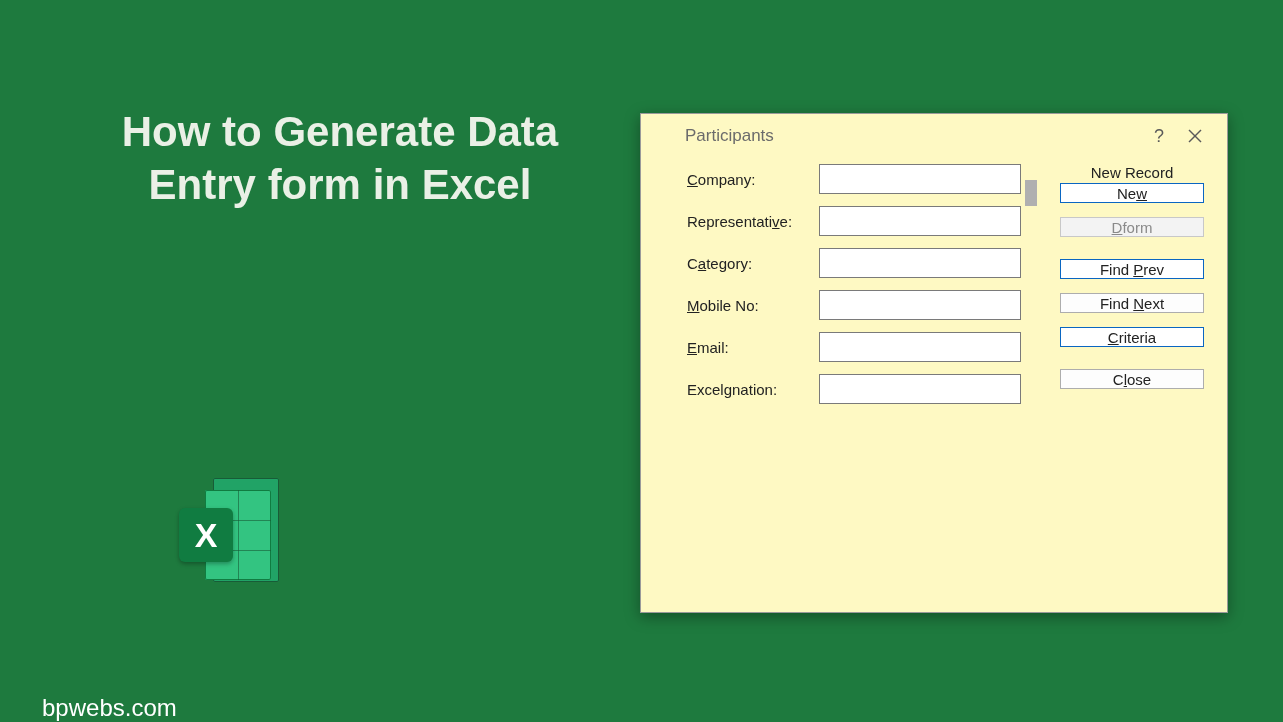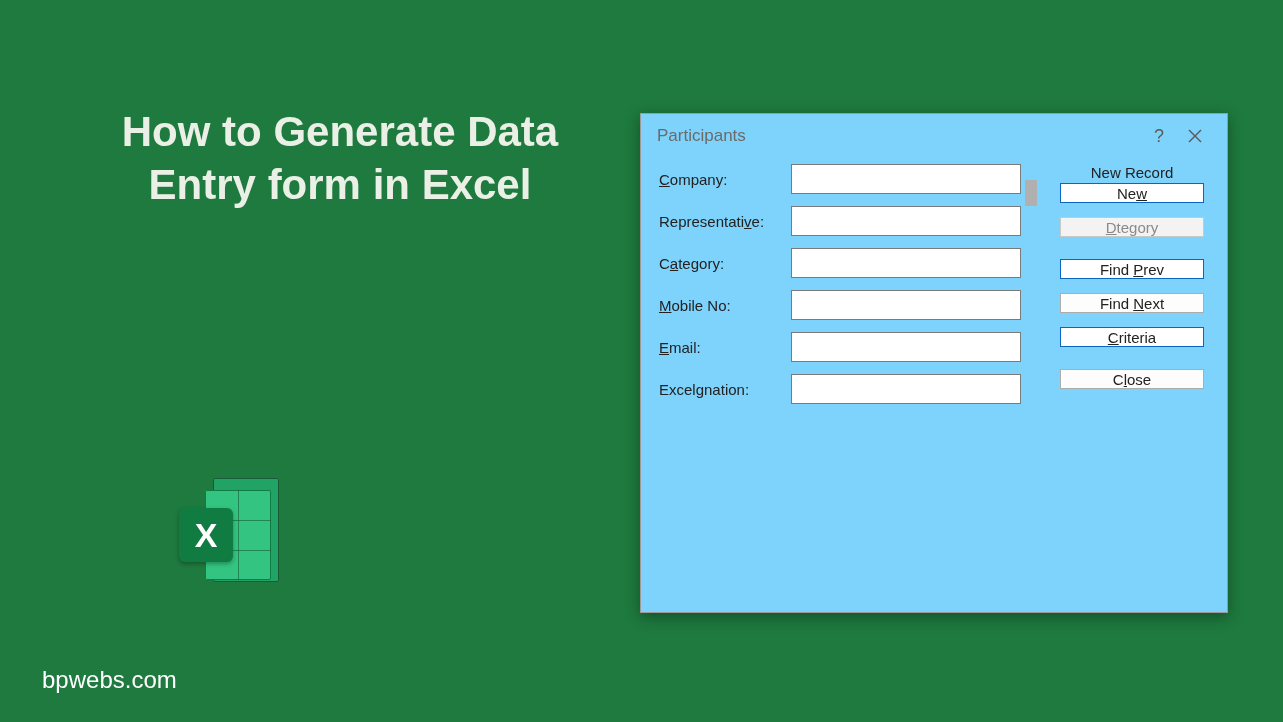--- a/index.html
+++ b/index.html
@@ -62,35 +62,36 @@
       padding: 16px 28px 18px;
       width: 168px;
       text-align: center;
     }
     .m365-excel { font-size: 34px; font-weight: 400; line-height: 1; }
     .m365-sub { font-size: 14px; margin-top: 6px; color: #e6e6e6; }
 
     .site-credit {
       position: absolute;
       left: 42px;
-      bottom: 28px;
+      bottom: 0;
       color: #fff;
       font-size: 24px;
       font-weight: 400;
     }
 
     .dialog {
       position: absolute;
       left: 640px;
       top: 113px;
       width: 588px;
       height: 500px;
-      background: #7dd3fc;
+      background: #fef9c3;
       border: 1px solid #9a9a9a;
       box-shadow: 0 4px 14px rgba(0,0,0,0.35);
+      padding-left: 28px;
     }
 
     .dlg-titlebar {
       height: 44px;
       display: flex;
       align-items: center;
       padding: 0 14px 0 16px;
       color: #6b6b6b;
       font-size: 17px;
     }
@@ -209,21 +210,21 @@
     </div>
 
     <div class="scroll-col">
       <div class="scroll-thumb"></div>
     </div>
 
     <div class="button-col">
       <div class="status-label">New Record</div>
 
       <button class="btn primary"><span>Ne</span><span class="ul">w</span><span></span></button>
-      <button class="btn disabled"><span></span><span class="ul">D</span><span>tegory</span></button>
+      <button class="btn disabled"><span></span><span class="ul">D</span><span>form</span></button>
       <div class="btn-gap"></div>
       <button class="btn primary"><span>Find </span><span class="ul">P</span><span>rev</span></button>
       <button class="btn"><span>Find </span><span class="ul">N</span><span>ext</span></button>
       <button class="btn primary"><span></span><span class="ul">C</span><span>riteria</span></button>
       <div class="btn-gap"></div>
       <button class="btn"><span>C</span><span class="ul">l</span><span>ose</span></button>
     </div>
 
   </div>
 </div>

